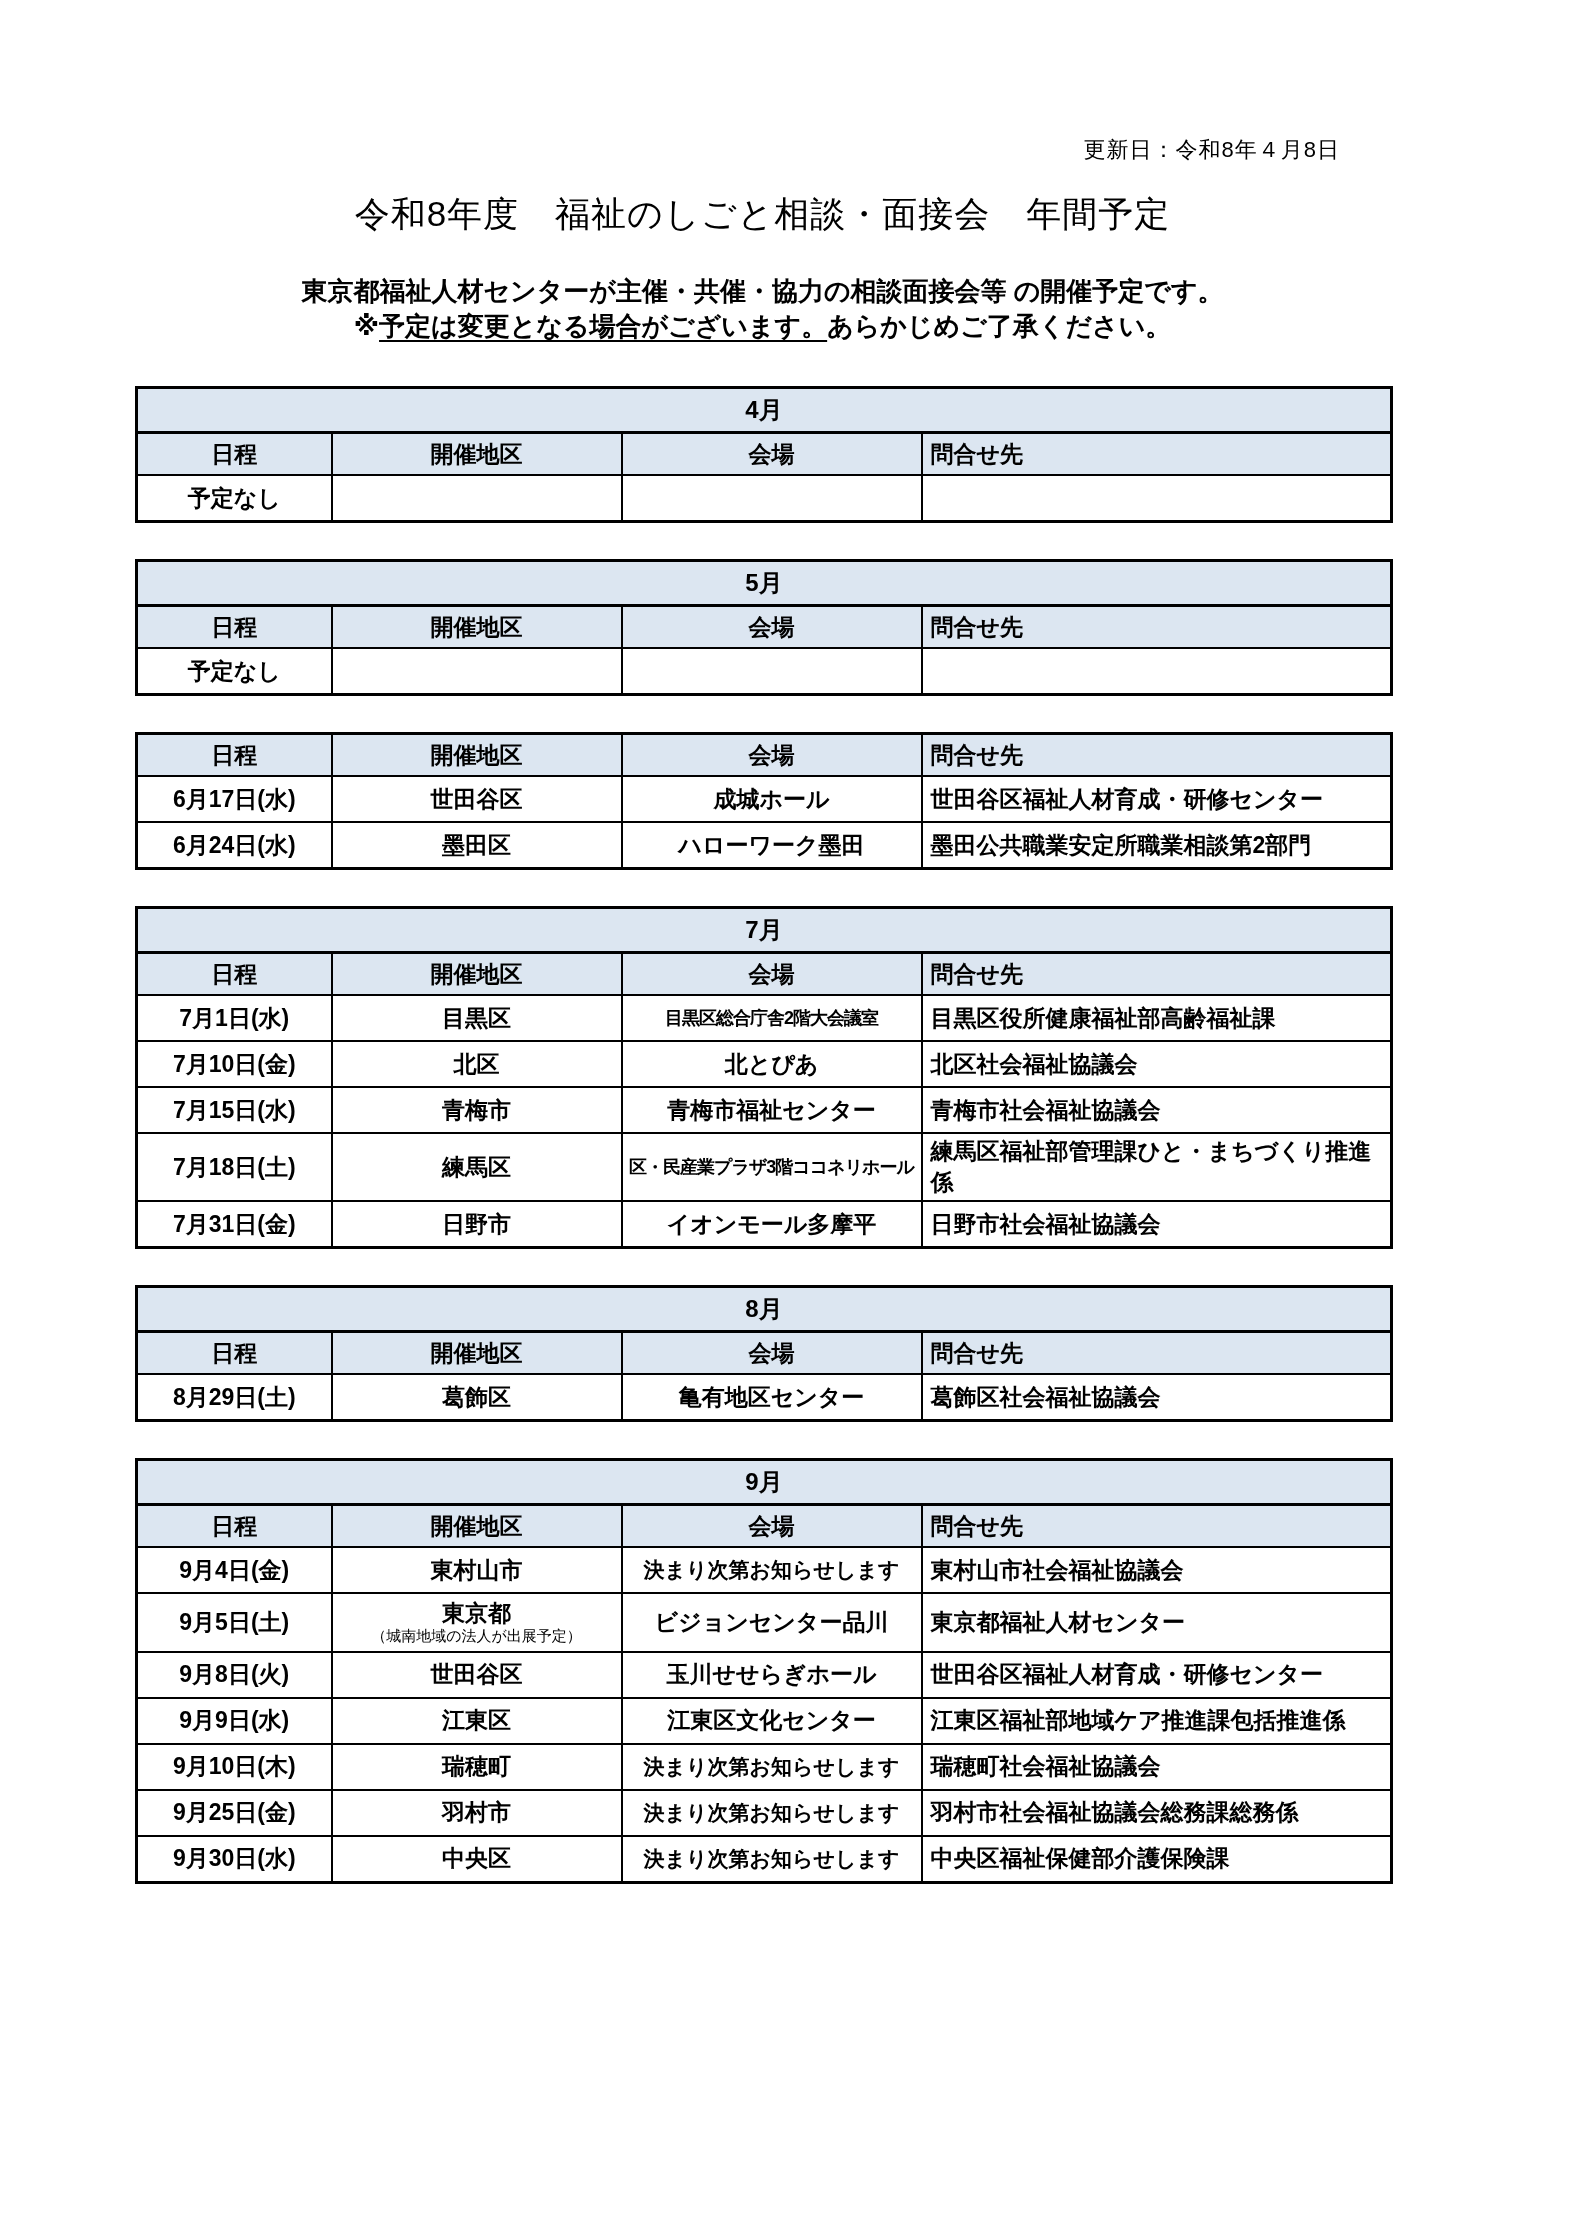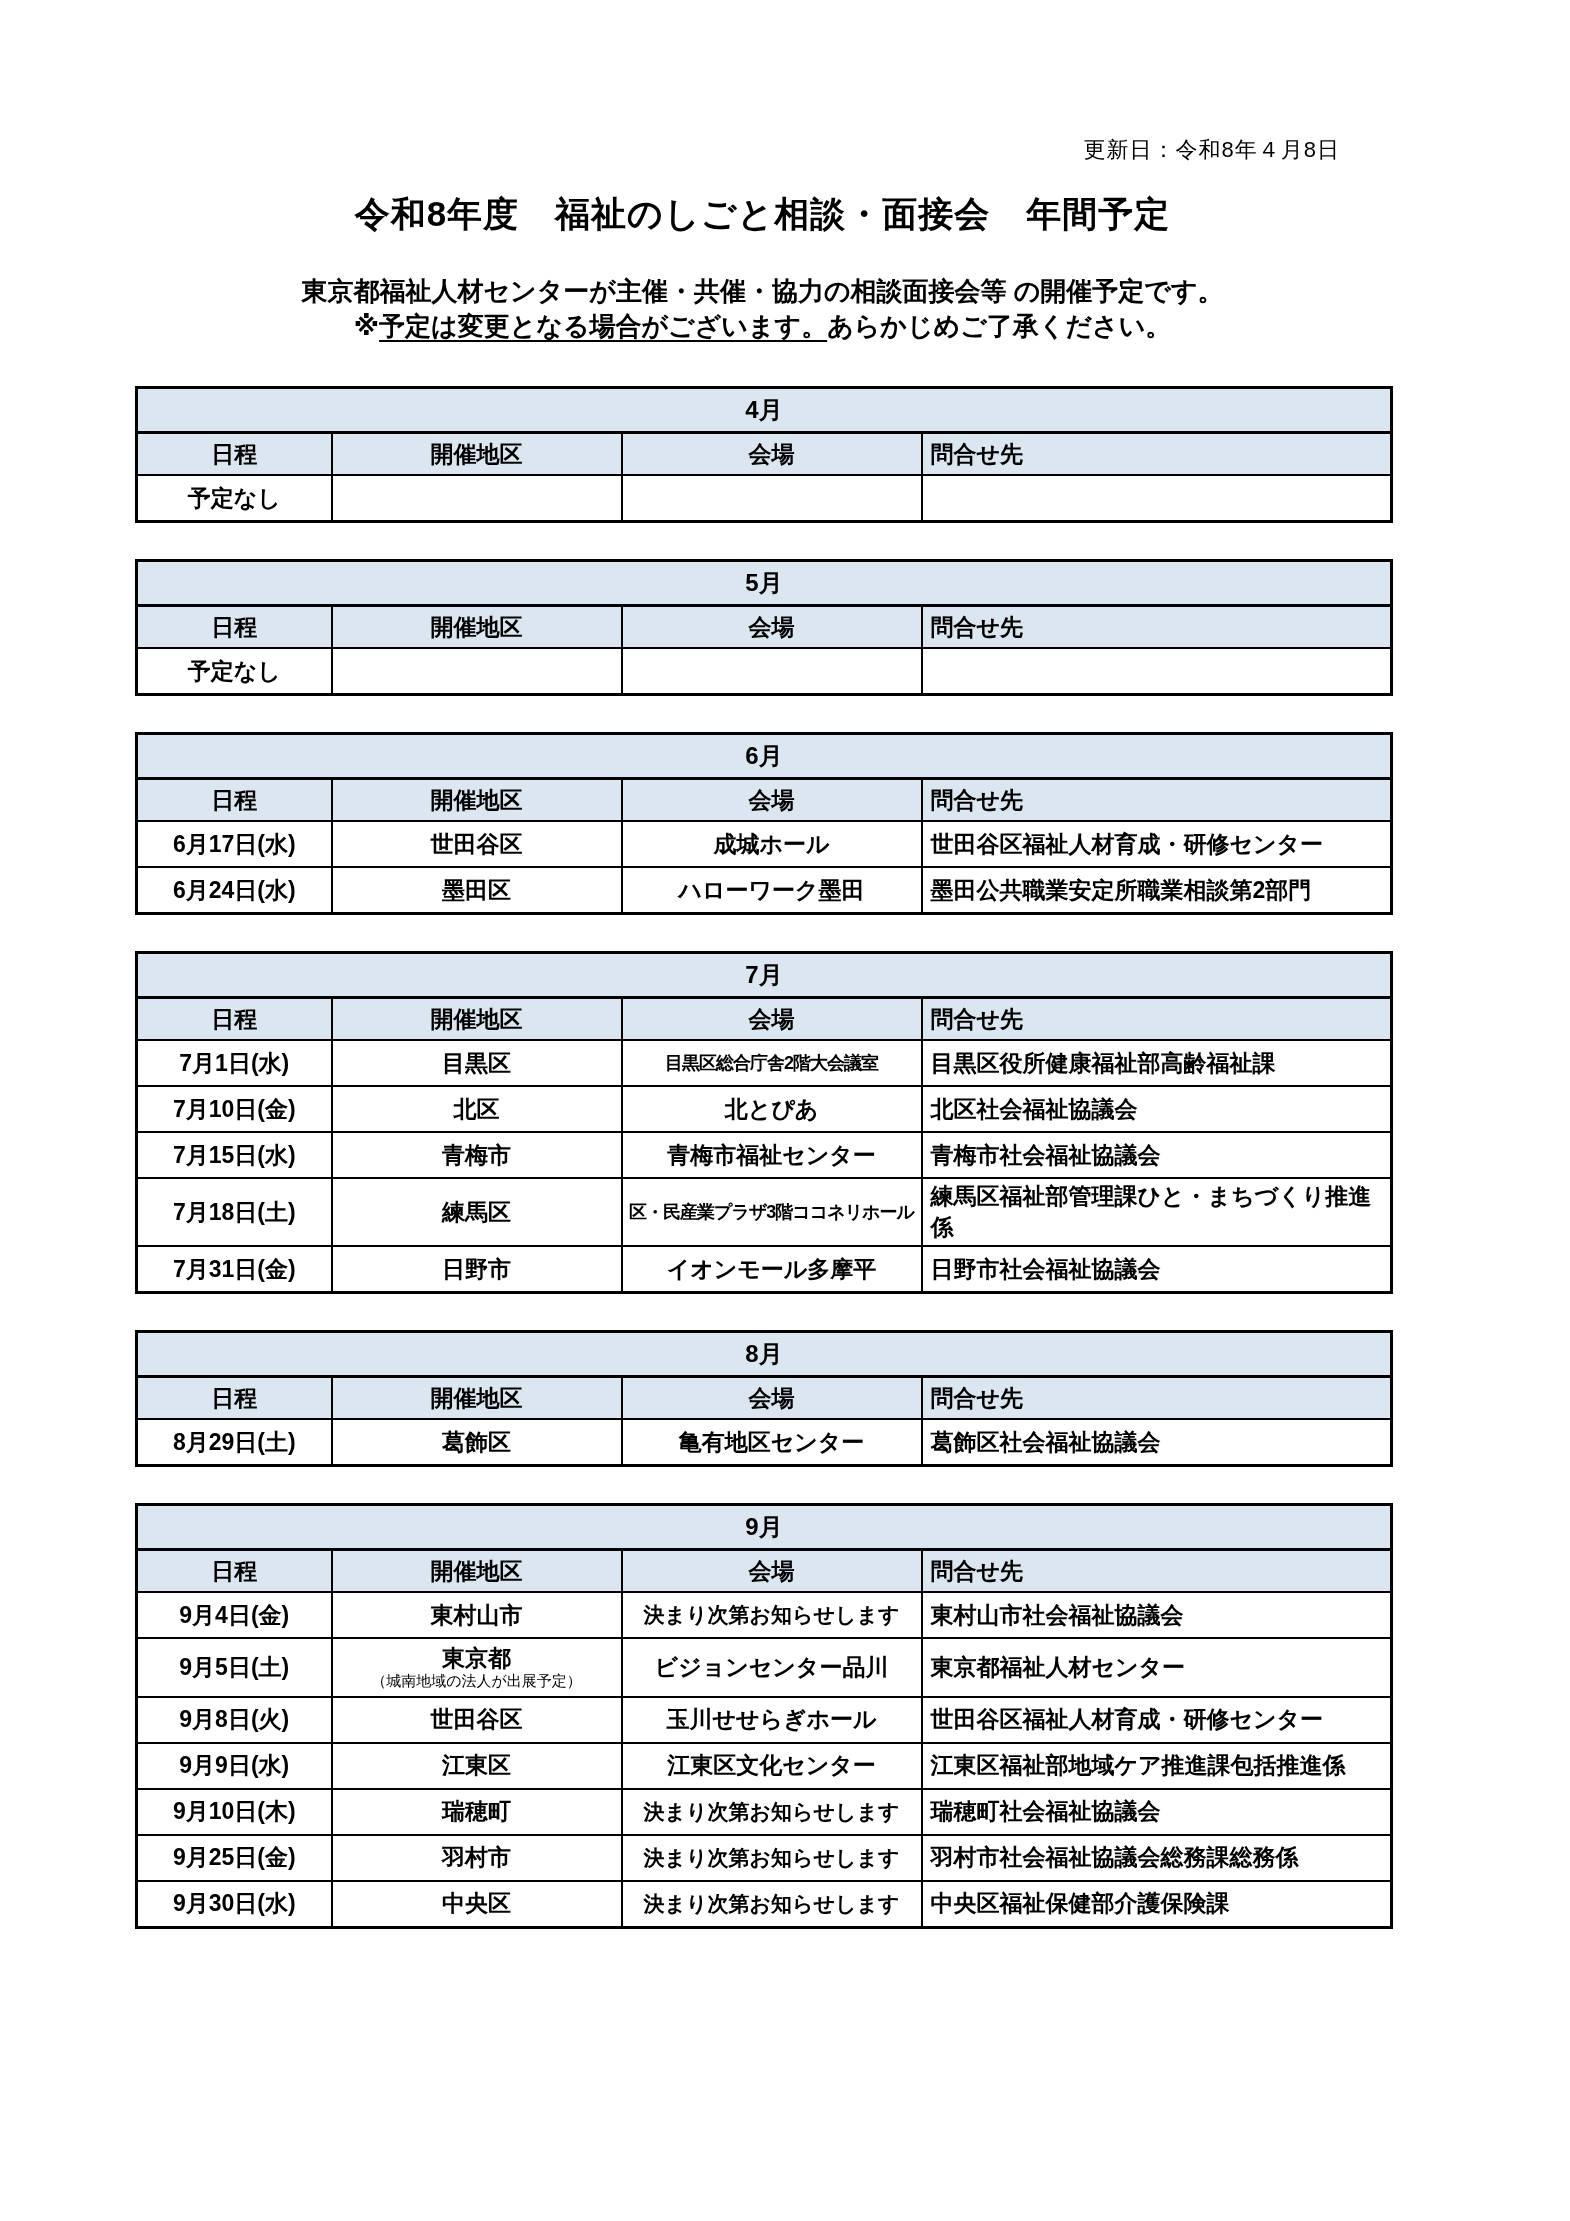--- a/index.html
+++ b/index.html
@@ -22,21 +22,21 @@
     text-align: right;
     padding-right: 50px;
     font-size: 22px;
     font-weight: 400;
     letter-spacing: 1px;
   }
   .page-title {
     margin-top: 26px;
     text-align: center;
     font-size: 35px;
-    font-weight: 700;
+    font-weight: 400;
     letter-spacing: 1px;
   }
   .subtitle-block {
     margin-top: 36px;
     text-align: center;
     font-size: 26px;
     font-weight: 700;
     line-height: 1.35;
   }
   .subtitle-block .u {
@@ -178,23 +178,20 @@
         </tbody>
       </table>
       <table class="month-table">
         <colgroup>
           <col style="width: 195px;">
           <col style="width: 290px;">
           <col style="width: 300px;">
           <col style="width: 470px;">
         </colgroup>
         <thead>
-          <tr class="month-row">
-            <th colspan="4">6月</th>
-          </tr>
           <tr class="head-row">
             <th class="c0">日程</th>
             <th class="c1">開催地区</th>
             <th class="c2">会場</th>
             <th class="c3">問合せ先</th>
           </tr>
         </thead>
         <tbody>
           <tr>
             <td class="c0">6月17日(水)</td>

